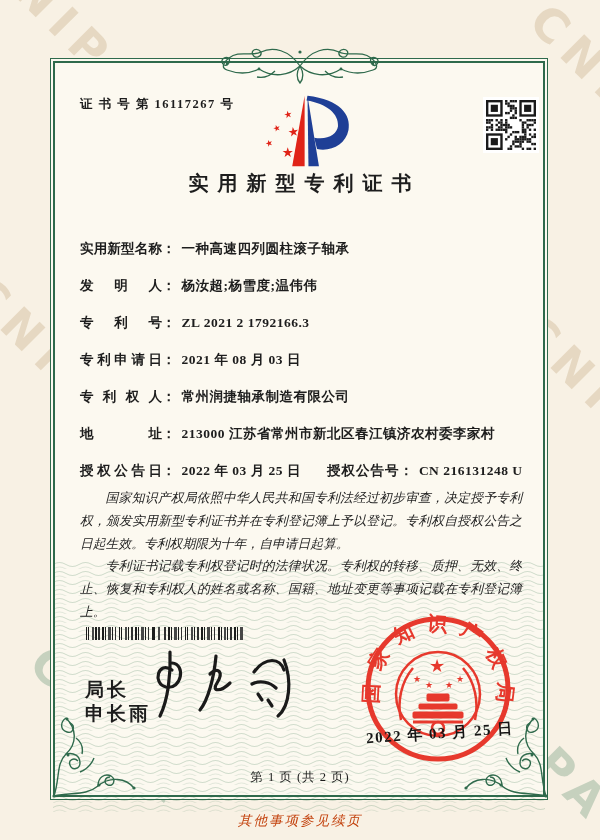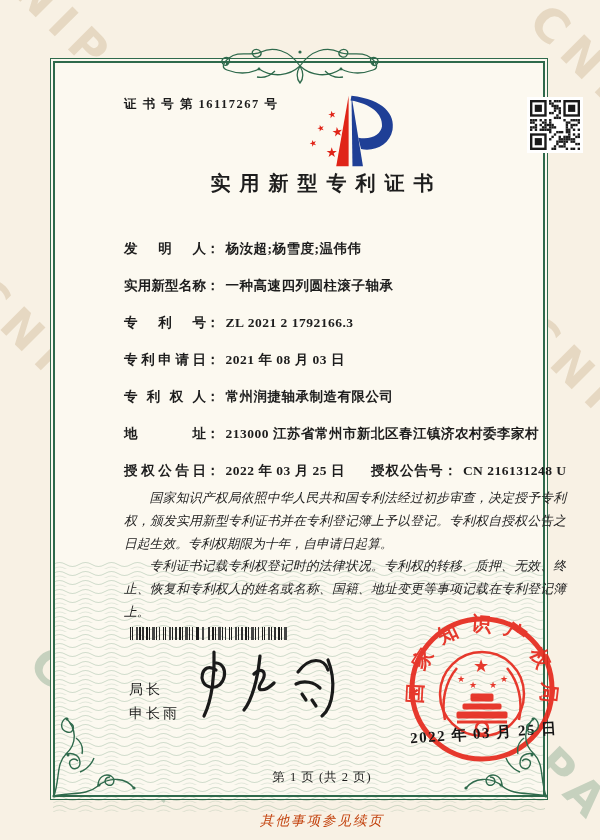--- a/index.html
+++ b/index.html
@@ -21,21 +21,21 @@
   
   .frame{position:absolute;left:50px;top:58px;width:498px;height:742px;
          border:1px solid var(--frame-green);z-index:2;background:transparent;pointer-events:none;}
   .frame .inner{position:absolute;left:2px;top:2px;right:2px;bottom:2px;
          border:2.5px solid var(--frame-green);}
   .frame-fill{position:absolute;left:50px;top:58px;width:498px;height:742px;
          background:var(--inner-bg);z-index:1;}
 
   .waves{position:absolute;left:53px;top:560px;width:492px;height:252px;z-index:1;opacity:.75;}
 
-  .content{position:absolute;inset:0;z-index:3;color:var(--ink);margin-left:44px;}
+  .content{position:absolute;inset:0;z-index:3;color:var(--ink);}
 
   .cert-no{position:absolute;left:80px;top:96px;font-size:12.5px;font-weight:600;letter-spacing:1.5px;}
   .logo{position:absolute;left:250px;top:90px;}
   .qr{position:absolute;left:483px;top:97px;width:56px;height:56px;background:#fff;padding:3px;}
   .title{position:absolute;left:0;top:170px;width:100%;text-align:center;
          font-size:20px;font-weight:700;letter-spacing:9px;text-indent:9px;}
 
   .fields{position:absolute;left:80px;top:240px;width:460px;font-size:13.5px;}
   .frow{height:37px;line-height:17px;white-space:nowrap;}
   .flabel{display:inline-block;width:82px;text-align:justify;text-align-last:justify;font-weight:600;vertical-align:top;}
@@ -49,21 +49,21 @@
   .paras p{text-indent:2em;}
 
   .barcode{position:absolute;left:86px;top:627px;width:158px;height:13px;
     background:repeating-linear-gradient(90deg,
       #1c1c1c 0 1.5px, transparent 1.5px 2.5px,
       #1c1c1c 2.5px 3.5px, transparent 3.5px 6px,
       #474747 6px 8.5px, transparent 8.5px 9.5px,
       #1c1c1c 9.5px 10.5px, transparent 10.5px 12.5px,
       #303030 12.5px 14px, transparent 14px 16.5px);}
 
-  .director{position:absolute;left:85px;top:678px;font-size:14px;font-weight:400;letter-spacing:3px;line-height:24px;}
+  .director{position:absolute;left:85px;top:678px;font-size:19px;font-weight:700;letter-spacing:3px;line-height:24px;}
   .signature{position:absolute;left:138px;top:648px;}
 
   .seal{position:absolute;left:357px;top:610px;mix-blend-mode:multiply;}
   .seal-date{position:absolute;left:366px;top:724px;width:150px;font-size:15px;font-weight:700;
              letter-spacing:1.5px;transform:rotate(-4deg);color:#151515;white-space:nowrap;}
 
   .page-info{position:absolute;left:0;top:769px;width:100%;text-align:center;font-size:12.5px;letter-spacing:1px;}
   .continuation{position:absolute;left:0;top:812px;width:100%;text-align:center;
                 font-size:13.5px;font-style:italic;letter-spacing:2px;color:#c2410c;}
 
@@ -295,22 +295,22 @@
           <rect x="35.714285714285715" y="2.380952380952381" width="11.904761904761905" height="11.904761904761905" fill="#fff"></rect>
           <rect x="38.095238095238095" y="4.761904761904762" width="7.142857142857142" height="7.142857142857142" fill="#1a1a1a"></rect>
           <rect x="0" y="33.333333333333336" width="16.666666666666668" height="16.666666666666668" fill="#1a1a1a"></rect>
           <rect x="2.380952380952381" y="35.714285714285715" width="11.904761904761905" height="11.904761904761905" fill="#fff"></rect>
           <rect x="4.761904761904762" y="38.095238095238095" width="7.142857142857142" height="7.142857142857142" fill="#1a1a1a"></rect>
         </svg></div>
 
     <div class="title">实用新型专利证书</div>
 
     <div class="fields">
+      <div class="frow"><span class="flabel">实用新型名称</span><span class="colon">：</span><span class="fvalue">一种高速四列圆柱滚子轴承</span></div>
       <div class="frow"><span class="flabel">发明人</span><span class="colon">：</span><span class="fvalue">杨汝超;杨雪度;温伟伟</span></div>
-      <div class="frow"><span class="flabel">实用新型名称</span><span class="colon">：</span><span class="fvalue">一种高速四列圆柱滚子轴承</span></div>
       <div class="frow"><span class="flabel">专利号</span><span class="colon">：</span><span class="fvalue">ZL 2021 2 1792166.3</span></div>
       <div class="frow"><span class="flabel">专利申请日</span><span class="colon">：</span><span class="fvalue">2021 年 08 月 03 日</span></div>
       <div class="frow"><span class="flabel">专利权人</span><span class="colon">：</span><span class="fvalue">常州润捷轴承制造有限公司</span></div>
       <div class="frow"><span class="flabel">地址</span><span class="colon">：</span><span class="fvalue">213000 江苏省常州市新北区春江镇济农村委李家村</span></div>
       <div class="frow">
         <span class="flabel">授权公告日</span><span class="colon">：</span><span class="fvalue pair1">2022 年 03 月 25 日</span>
         <span class="flabel2">授权公告号</span><span class="colon">：</span><span class="fvalue">CN 216131248 U</span>
       </div>
     </div>
 

